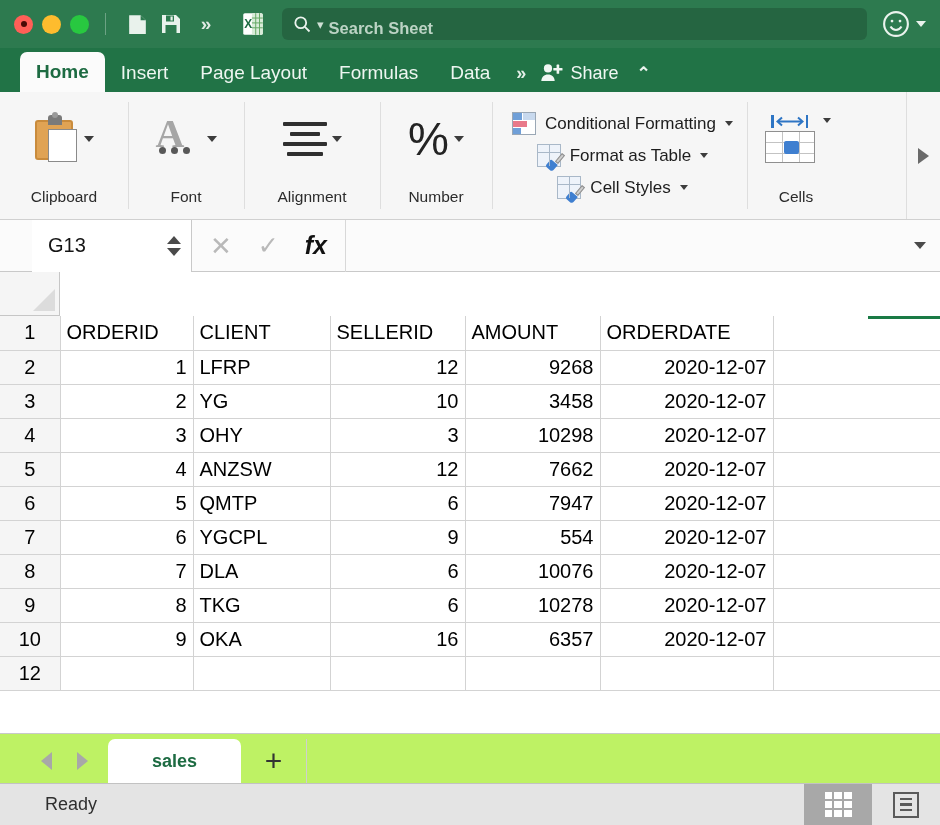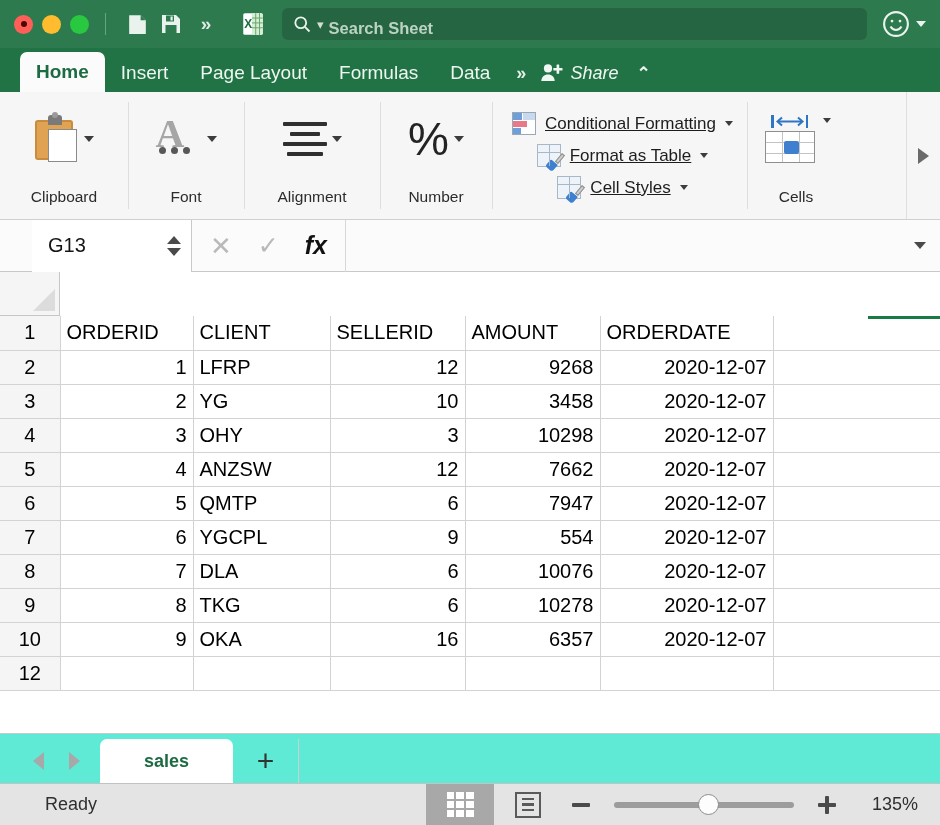--- a/index.html
+++ b/index.html
@@ -48,21 +48,21 @@
   }
   .tab {
     font-size: 19px; color: #eef6f1; padding: 0 16px; height: 38px;
     display: flex; align-items: center; white-space: nowrap;
   }
   .tab.active {
     background: #fbfbfb; color: #1d6b42; font-weight: bold;
     border-radius: 7px 7px 0 0; height: 40px;
   }
   .tab-ovf { color:#e3efe8; font-size:18px; font-weight:bold; letter-spacing:-2px; padding:0 10px; height:38px; display:flex; align-items:center; }
-  .share { display:flex; align-items:center; gap:6px; color:#f0f7f3; font-size:18px; padding:0 6px; height:38px;font-style:italic; }
+  .share { display:flex; align-items:center; gap:6px; color:#f0f7f3; font-size:18px; padding:0 6px; height:38px; }
   .collapse { color:#eaf3ed; font-size:17px; font-weight:bold; padding:0 14px 0 12px; height:38px; display:flex; align-items:center; }
 
   
   .ribbon {
     height: 128px; background: #f6f6f6; border-bottom: 1px solid #d0d0d0;
     display: flex; align-items: stretch; flex: none; position: relative;
   }
   .rgroup {
     display: flex; flex-direction: column; align-items: center; justify-content: center;
     position: relative; padding: 4px 0 8px;
@@ -92,21 +92,21 @@
   .aligni b { display:block; height:4px; background:#2f2f2f; border-radius:1px; }
   .aligni b:nth-child(1){ width:44px; }
   .aligni b:nth-child(2){ width:30px; margin:0 auto; }
   .aligni b:nth-child(3){ width:44px; }
   .aligni b:nth-child(4){ width:36px; margin:0 auto; }
 
   .pct { font-size: 46px; color:#232323; line-height:1; font-family:"Liberation Sans",sans-serif; }
 
   
   .styles { display:flex; flex-direction:column; justify-content:center; gap:9px; padding:0 14px 0 20px; position:relative; }
-  .strow { display:flex; align-items:center; gap:9px; font-size:17px; color:#1d1d1d; white-space:nowrap;text-decoration:underline; }
+  .strow { display:flex; align-items:center; gap:9px; font-size:17px; color:#1d1d1d; white-space:nowrap; }
   .sicon { width:24px; height:23px; flex:none; position:relative; }
   .cf-ic { background:#fff; border:1.4px solid #9aa7b5; }
   .cf-ic i { position:absolute; display:block; }
   .cf-ic i:nth-child(1){ left:0; top:0; width:9px; height:7px; background:#6f9fd8; }
   .cf-ic i:nth-child(2){ left:10px; top:0; width:12px; height:7px; background:#c8d9ee; }
   .cf-ic i:nth-child(3){ left:0; top:8px; width:14px; height:6px; background:#e8798a; }
   .cf-ic i:nth-child(4){ left:0; top:15px; width:8px; height:6px; background:#6f9fd8; }
   .tbl-ic { background:#eef3fa; border:1.4px solid #a9b8c8; }
   .tbl-ic::before { content:""; position:absolute; left:0; right:0; top:7px; height:1px; background:#a9b8c8; }
   .tbl-ic::after { content:""; position:absolute; top:0; bottom:0; left:11px; width:1px; background:#a9b8c8; }
@@ -166,22 +166,22 @@
   td.c-sellerid { width:135px; text-align:right;margin-top:40px; }
   td.c-amount   { width:135px; text-align:right; }
   td.c-date     { width:173px; text-align:right; }
   td.c-blank    { width:167px; }
   tr.hdr td { text-align:left; }
   tr.hdr td.rowhdr { text-align:center; }
   .selmark { position:absolute; right:0; top:44px; width:72px; height:3px; background:#1a7a45; }
 
   
   .sheettabs {
-    height:50px; background:#5eead4; border-top:1px solid #c9c9c9; display:flex; align-items:flex-end;
-    flex:none; padding-left:20px;
+    height:50px; background:#bef264; border-top:1px solid #c9c9c9; display:flex; align-items:flex-end;
+    flex:none; padding-left:28px;
   }
   .navarrow { width:36px; height:44px; display:flex; align-items:center; justify-content:center; }
   .tri-l { width:0;height:0;border-top:9px solid transparent;border-bottom:9px solid transparent;border-right:11px solid #a8a8a8; }
   .tri-r { width:0;height:0;border-top:9px solid transparent;border-bottom:9px solid transparent;border-left:11px solid #a8a8a8; }
   .sheettab {
     background:#fff; color:#1d6b42; font-weight:bold; font-size:18px; padding:0 44px; height:44px;
     display:flex; align-items:center; border-radius:7px 7px 0 0; margin-left:8px;
   }
   .addsheet { width:66px; height:44px; display:flex; align-items:center; justify-content:center; font-size:30px; color:#333; border-right:1px solid #cfcfcf; }
 
@@ -556,24 +556,15 @@
           <i></i>
       </span>
     </div>
     <div class="viewbtn">
       <span class="vpage">
           <i></i>
           <i></i>
           <i></i>
         </span>
     </div>
-    <div class="zoomctl">
-      <span class="zm-minus"></span>
-      <span class="slider">
-        <span class="trk"></span>
-        <span class="thm"></span>
-      </span>
-      <span class="zm-plus"></span>
-      <span class="zm-lbl">135%</span>
-    </div>
   </div>
 
 </div>
 
 </body></html>

